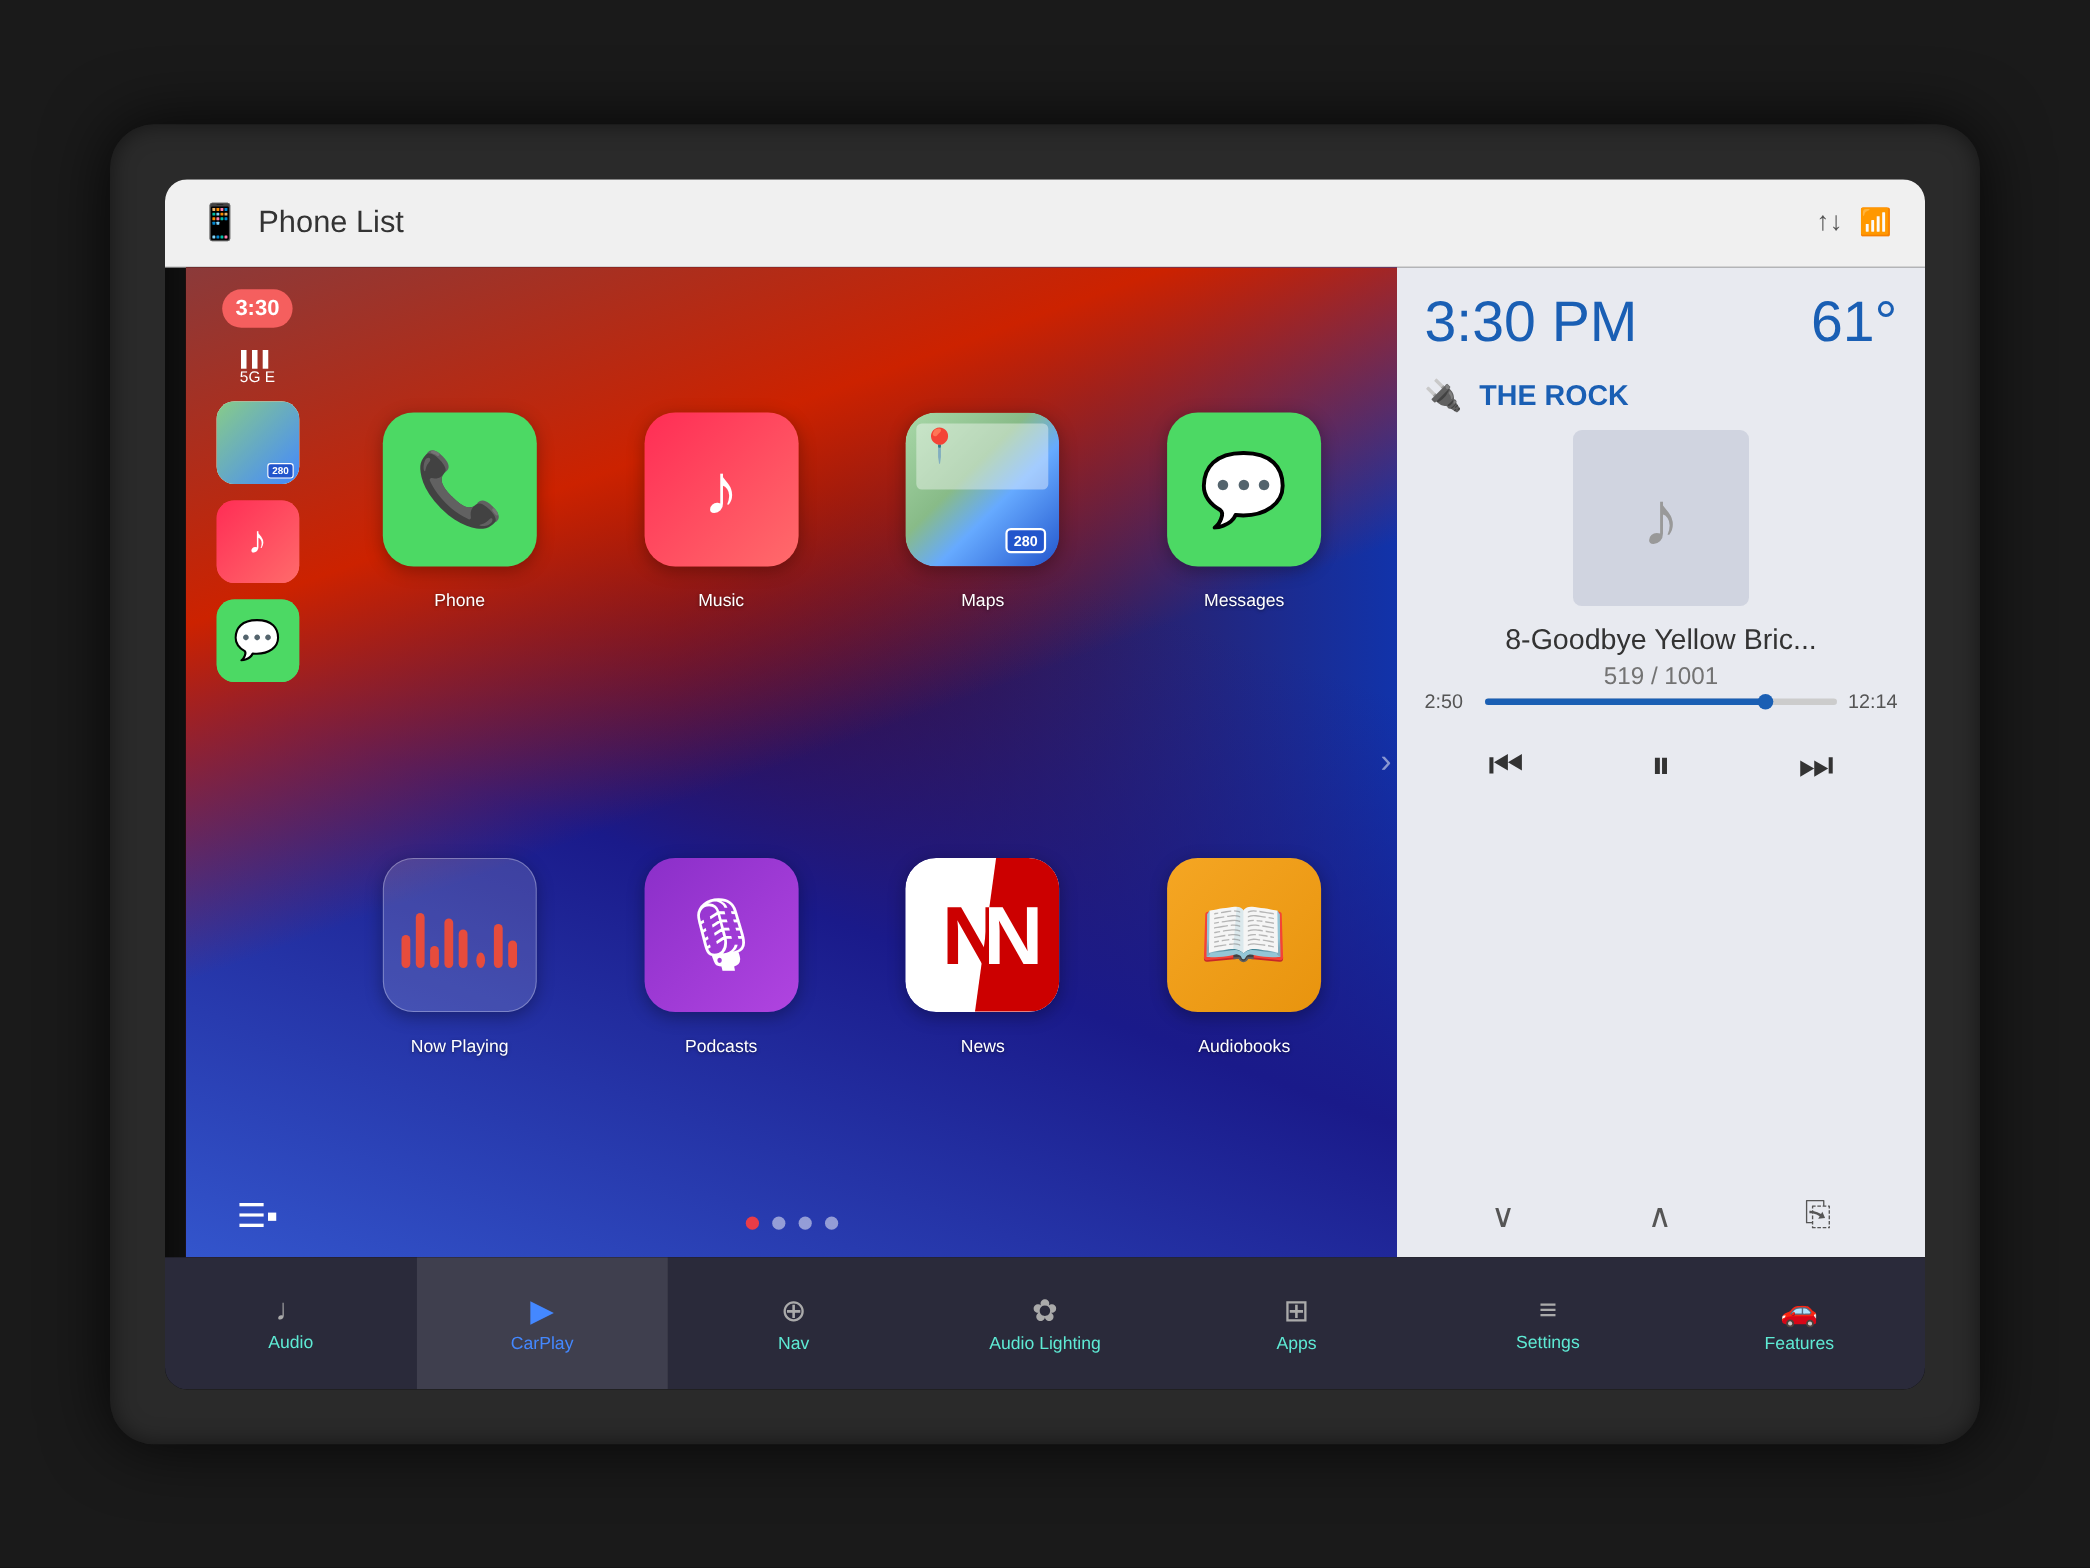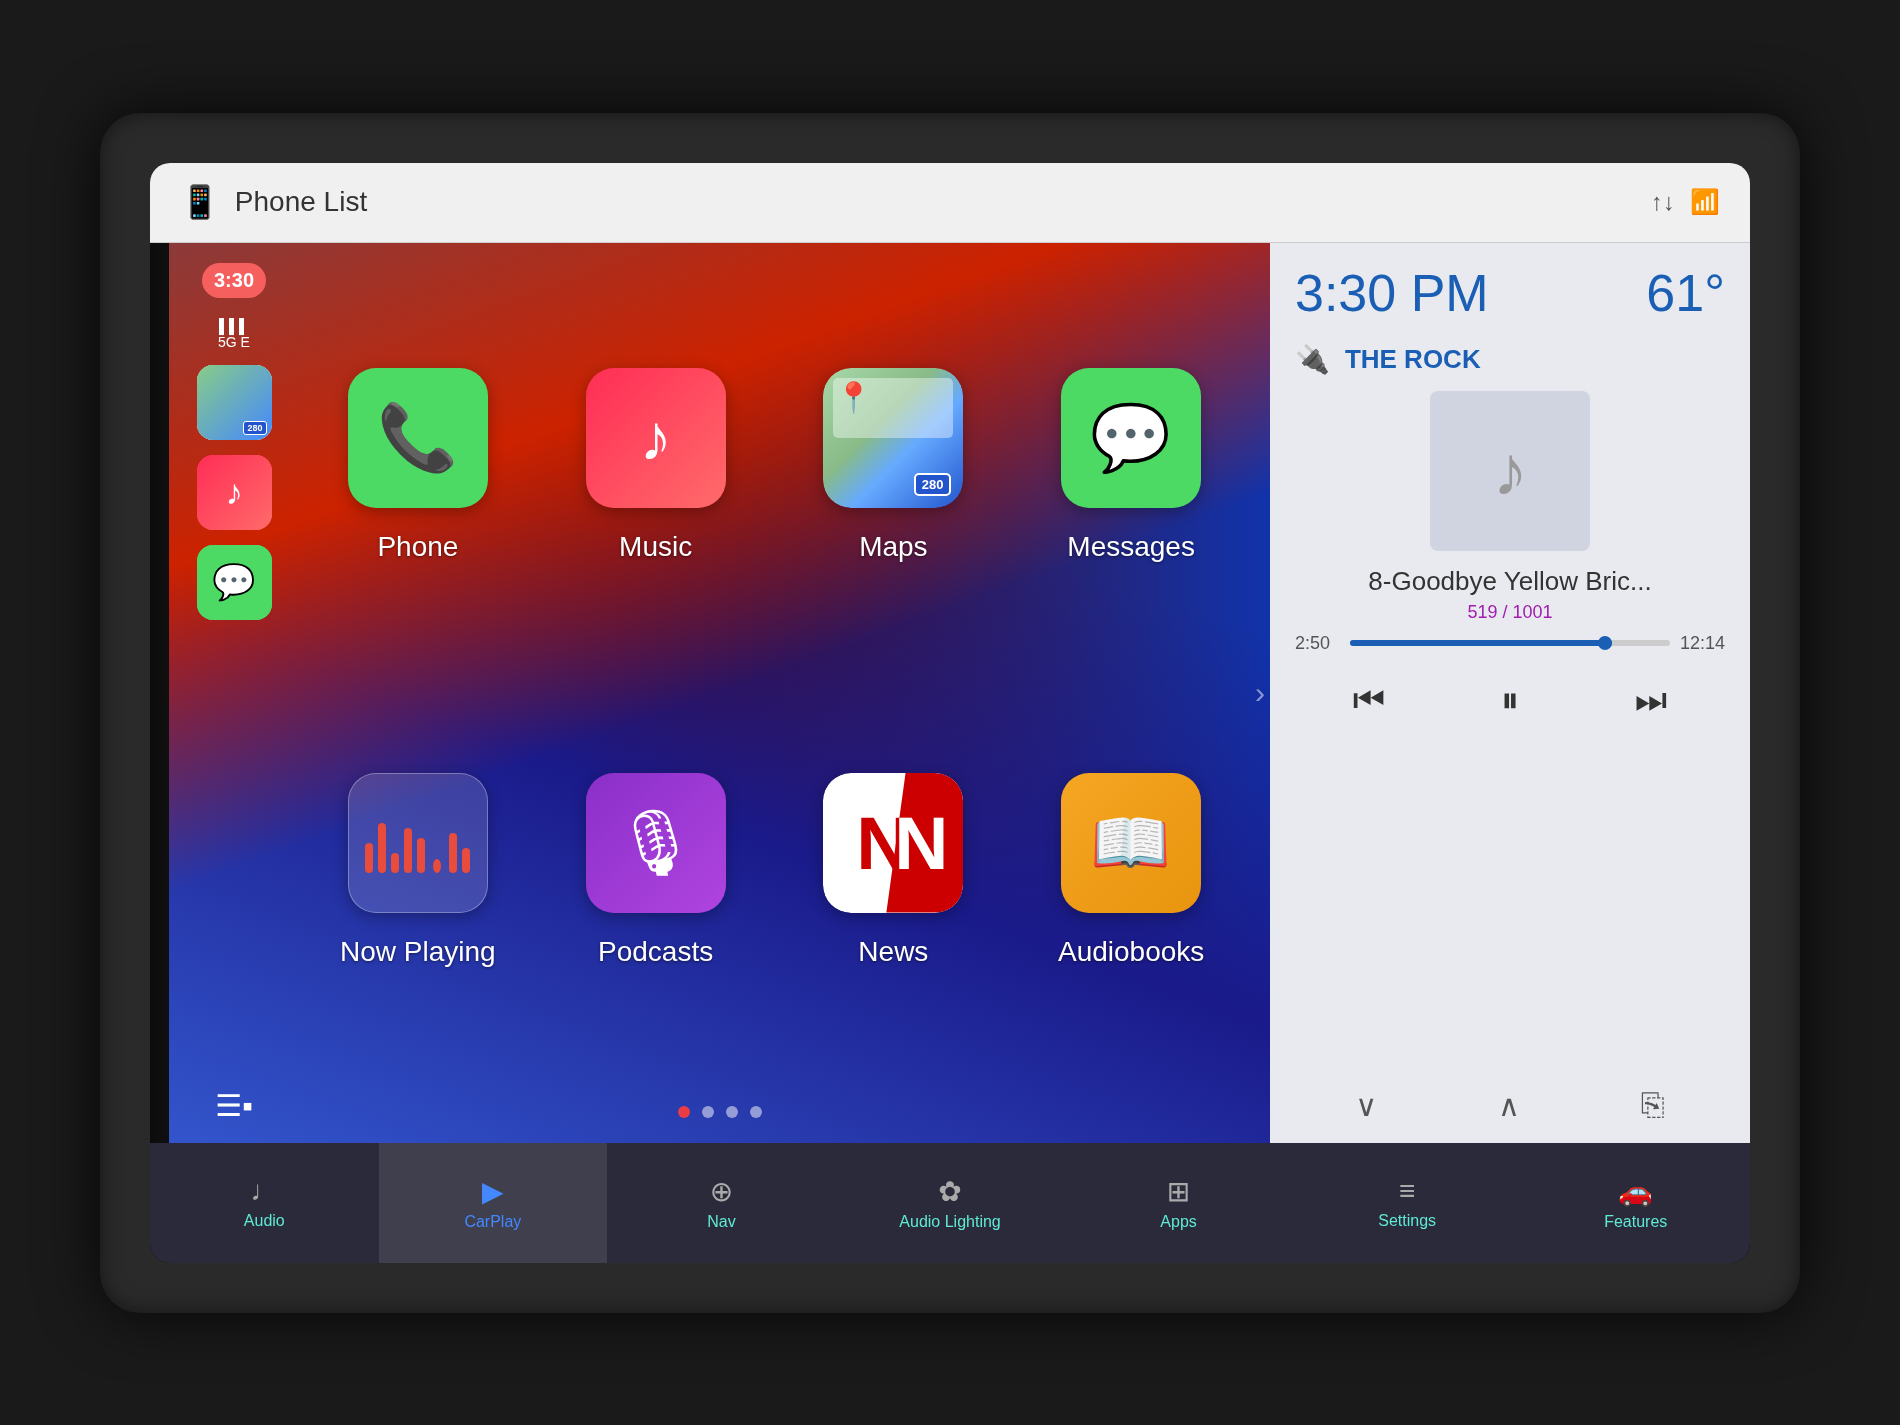--- a/index.html
+++ b/index.html
@@ -175,21 +175,21 @@
       display: flex;
       align-items: center;
       justify-content: center;
       font-size: 65px;
       position: relative;
       box-shadow: 0 4px 15px rgba(0,0,0,0.3);
     }
 
     .app-label {
       color: white;
-      font-size: 28px;
+      font-size: 16px;
       font-weight: 500;
       text-shadow: 0 1px 3px rgba(0,0,0,0.5);
       margin-top: 13px;
     }
 
     
     .icon-phone { background: #4CD964; }
     .icon-music { background: linear-gradient(135deg, #FF2D55, #FF6B6B); }
     .icon-maps { background: #fff; }
     .icon-messages { background: #4CD964; }
@@ -284,24 +284,23 @@
     }
 
     .song-title {
       font-size: 26px;
       color: #333;
       text-align: center;
       margin-bottom: 5px;
     }
 
     .track-info {
-      font-size: 18px;
-      color: #a21caf;
+      font-size: 22px;
+      color: #737373;
       text-align: center;
-      margin-bottom: 10px;
     }
 
     .progress-row {
       display: flex;
       align-items: center;
       gap: 10px;
       margin-bottom: 10px;
     }
 
     .time-label {

